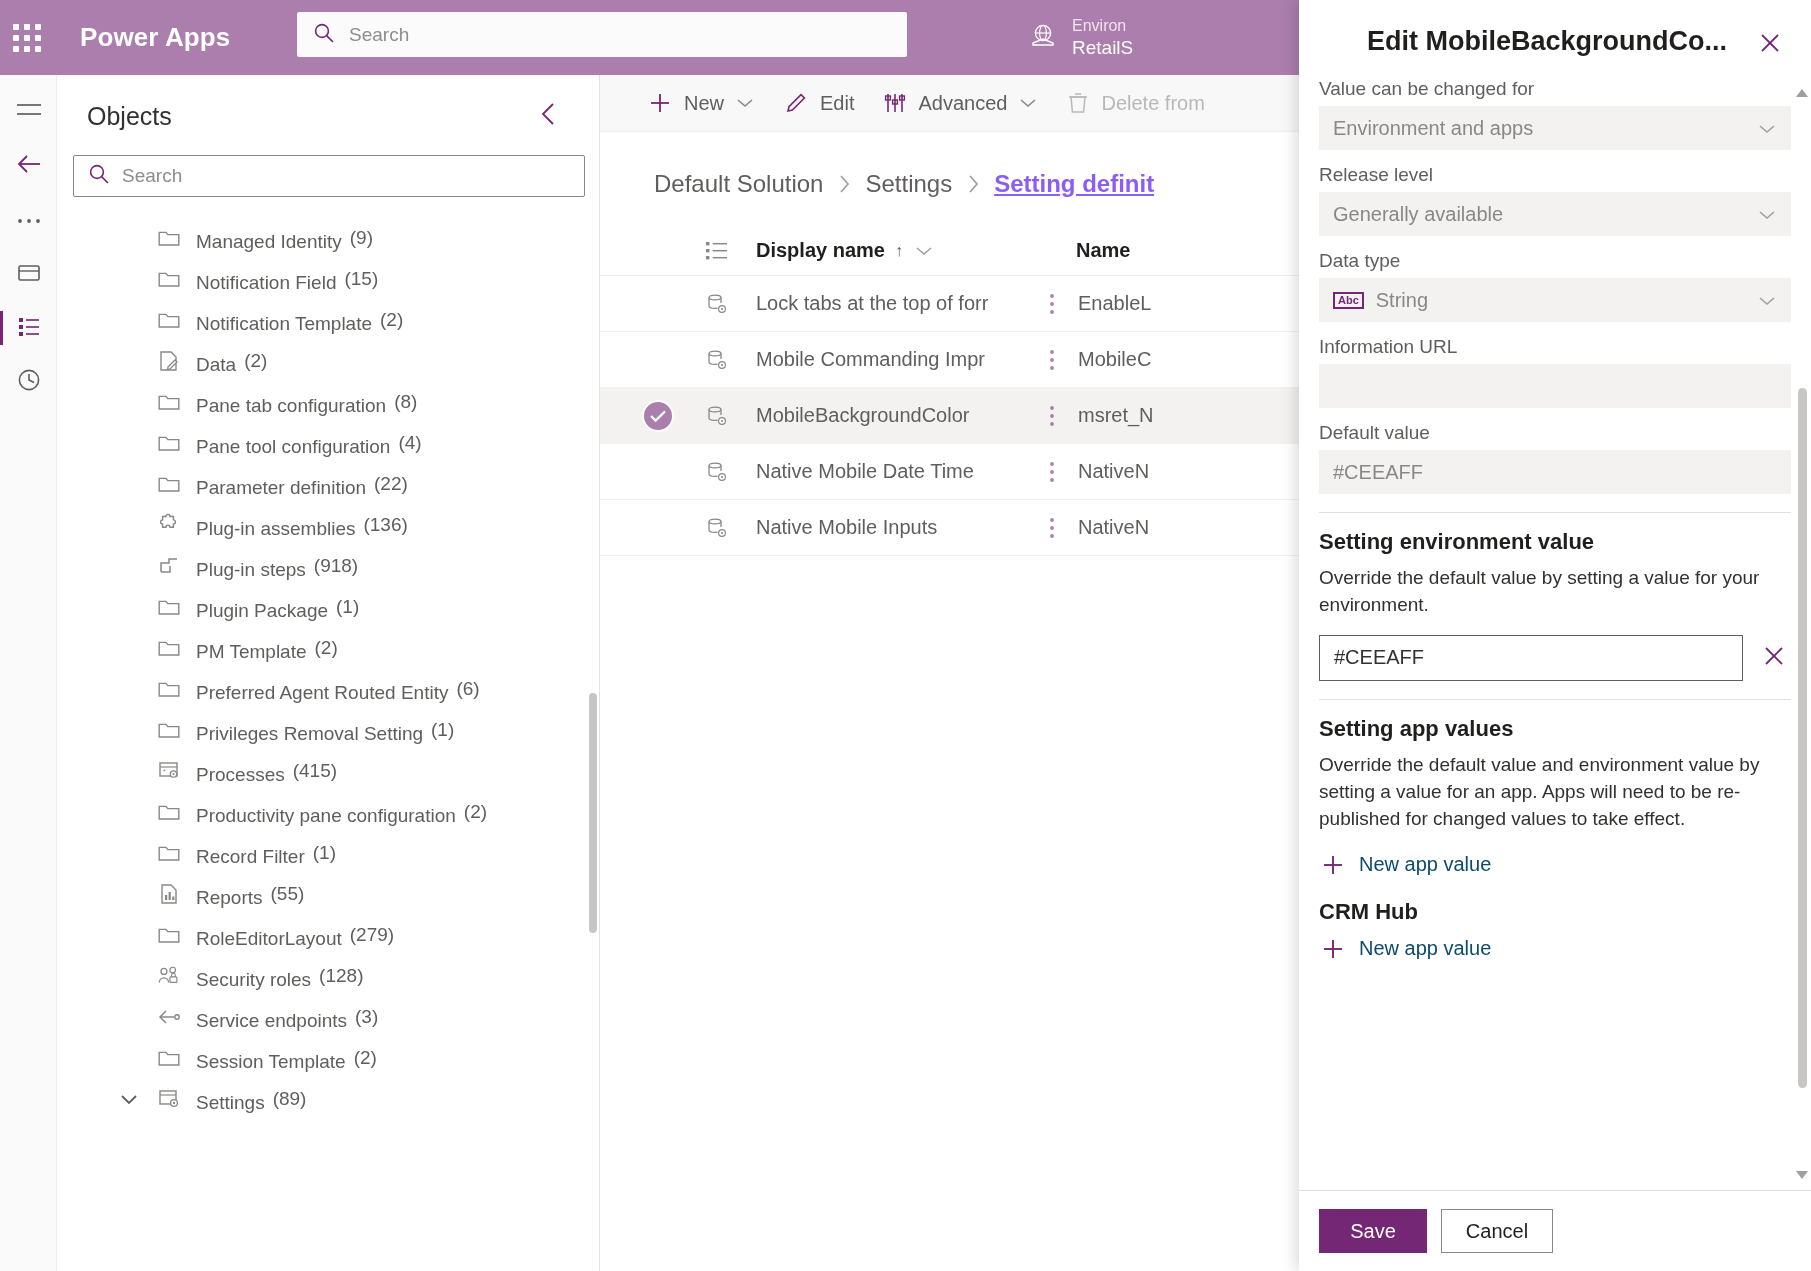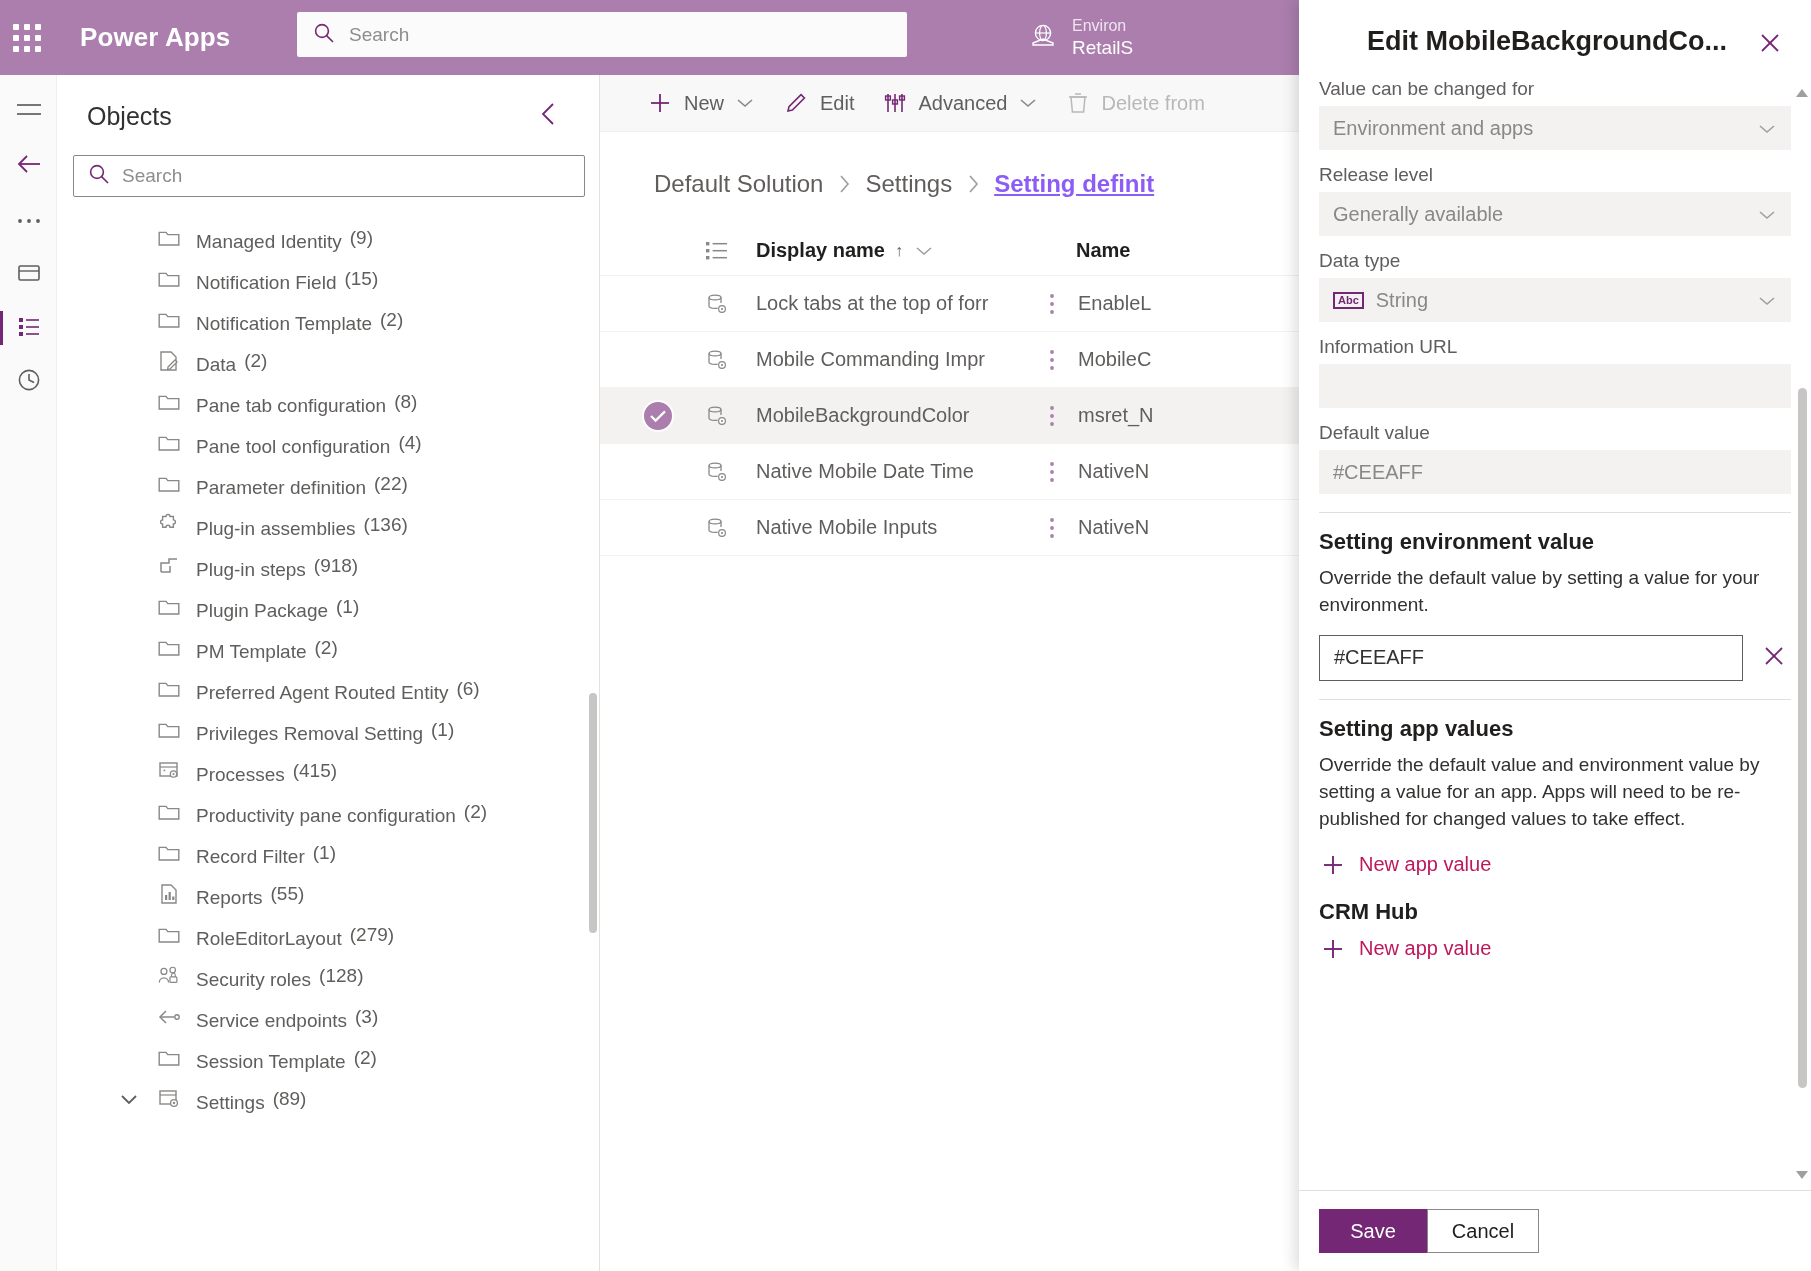--- a/index.html
+++ b/index.html
@@ -200,26 +200,26 @@
   .val-row { display: flex; align-items: center; gap: 14px; }
   .val-input {
     flex: 1 1 auto; height: 46px; border: 1px solid #605e5c; background: #fff;
     padding: 0 14px; font-family: "Liberation Sans", sans-serif;
     font-size: 20px; color: #323130; outline: none;
   }
   .val-clear { cursor: pointer; padding: 4px; display: flex; }
   .app-name { font-size: 22px; font-weight: 600; color: #201f1e; margin: 18px 0 8px 0; }
   .new-app-val {
     display: flex; align-items: center; cursor: pointer; padding: 4px 0 4px 2px;
-    font-size: 20px; color: #be185d;
+    font-size: 20px; color: #0c4a6e;
   }
   .new-app-val .plus { margin-right: 14px; display: flex; }
   .panel-foot {
     flex: 0 0 auto; border-top: 1px solid #e1dfdd; padding: 18px 20px;
-    display: flex; align-items: center;
+    display: flex; gap: 14px; align-items: center;
   }
   .btn-save {
     background: #742774; color: #ffffff; border: none; height: 44px;
     min-width: 108px; font-size: 20px; cursor: pointer;
     font-family: "Liberation Sans", sans-serif;
   }
   .btn-cancel {
     background: #ffffff; color: #201f1e; border: 1px solid #8a8886;
     height: 44px; min-width: 112px; font-size: 20px; cursor: pointer;
     font-family: "Liberation Sans", sans-serif;

